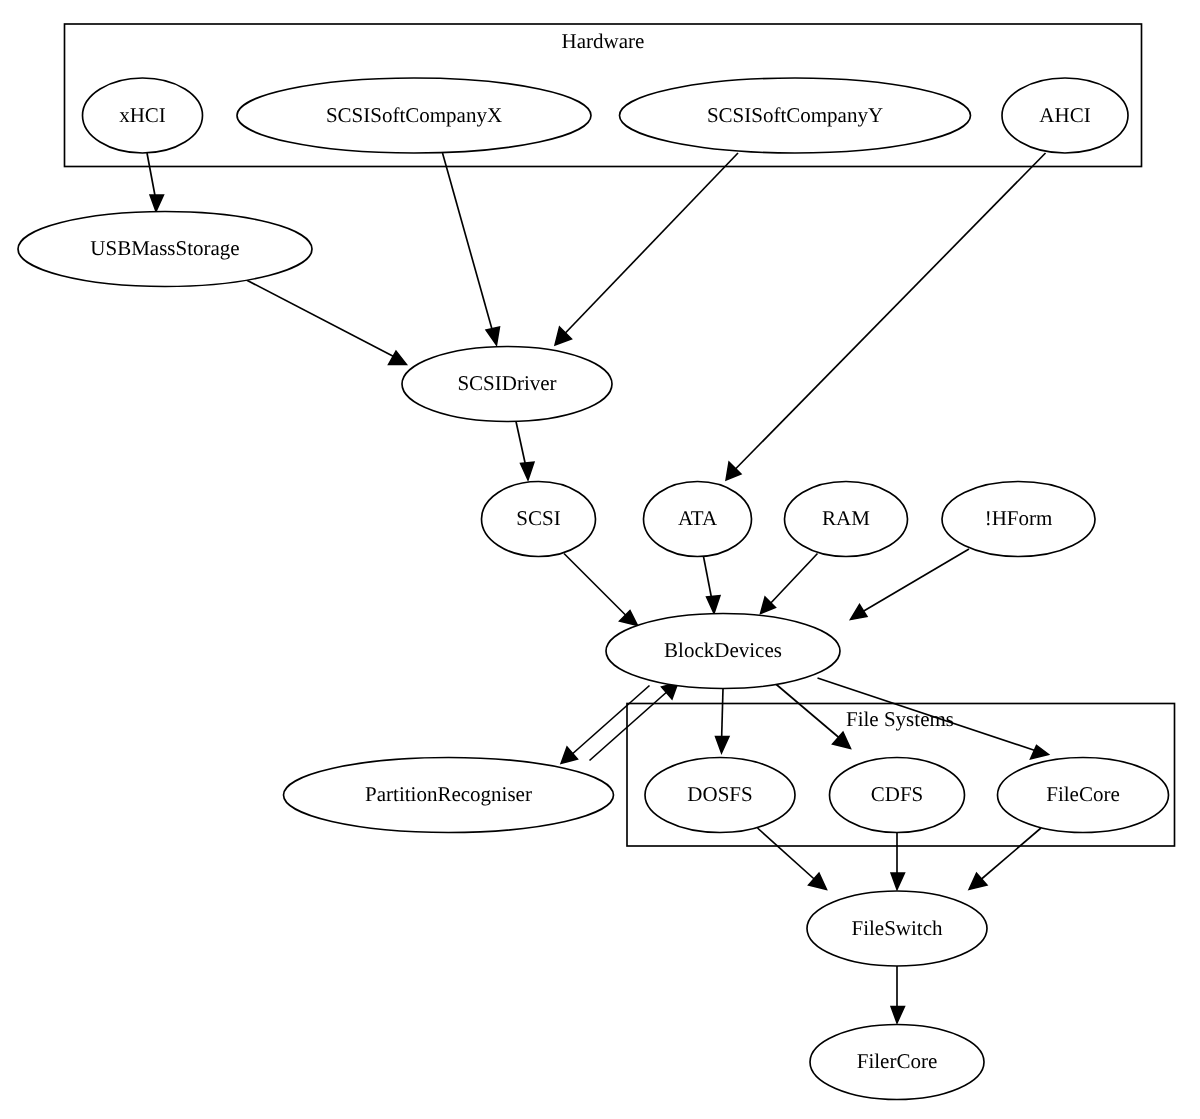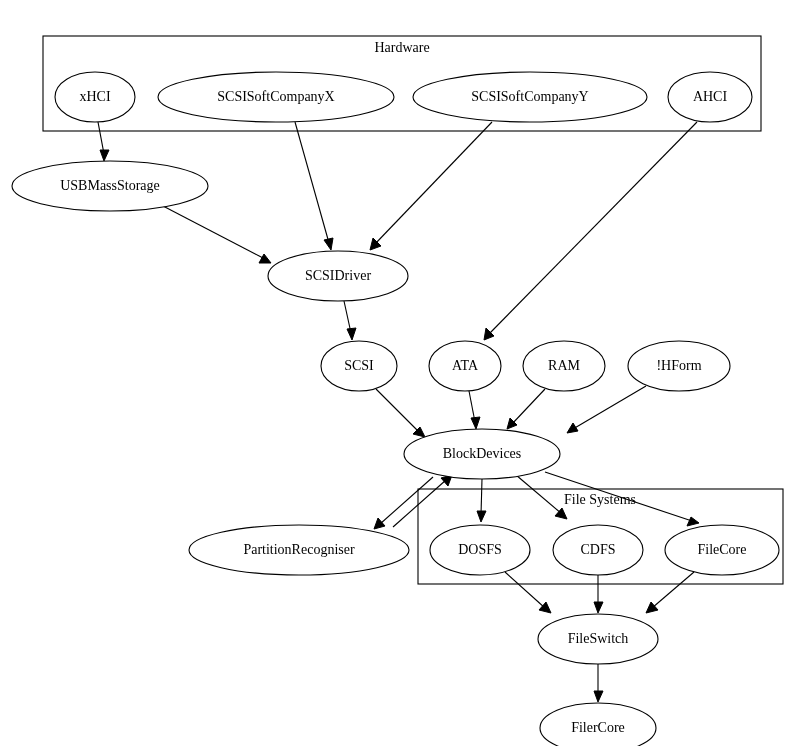--- a/index.html
+++ b/index.html
@@ -1,18 +1,18 @@
 <!DOCTYPE html>
 <html><head>
 <meta charset="utf-8">
 <style>
   html,body{margin:0;padding:0;background:#ffffff;}
   body{width:800px;height:746px;overflow:hidden;
        font-family:"Liberation Serif","DejaVu Serif",serif;}
-  #stage{position:relative;width:800px;height:716px;margin-top:20px;}
+  #stage{position:relative;width:800px;height:716px;}
   svg{display:block;}
   .node-ellipse{fill:#ffffff;stroke:#000000;stroke-width:1.1;}
   .cluster-box{fill:none;stroke:#000000;stroke-width:1.1;}
   .edge-line{fill:none;stroke:#000000;stroke-width:1.1;}
   .arrow-head{fill:#000000;stroke:#000000;stroke-width:1;}
   .node-label{font-family:"Liberation Serif","DejaVu Serif",serif;
               font-size:14px;fill:#000000;text-anchor:middle;
               dominant-baseline:middle;}
   .cluster-label{font-family:"Liberation Serif","DejaVu Serif",serif;
                  font-size:14px;fill:#000000;text-anchor:middle;

